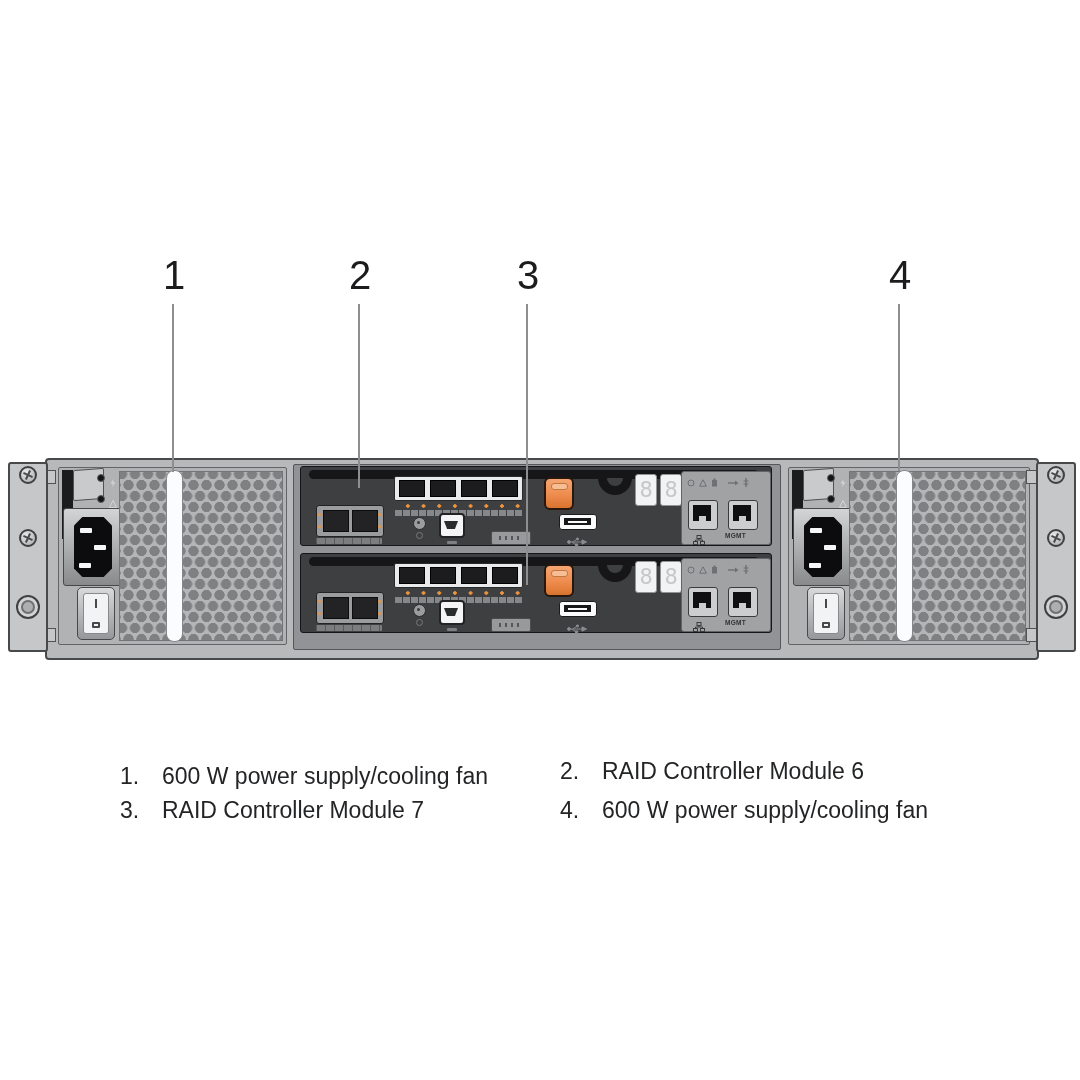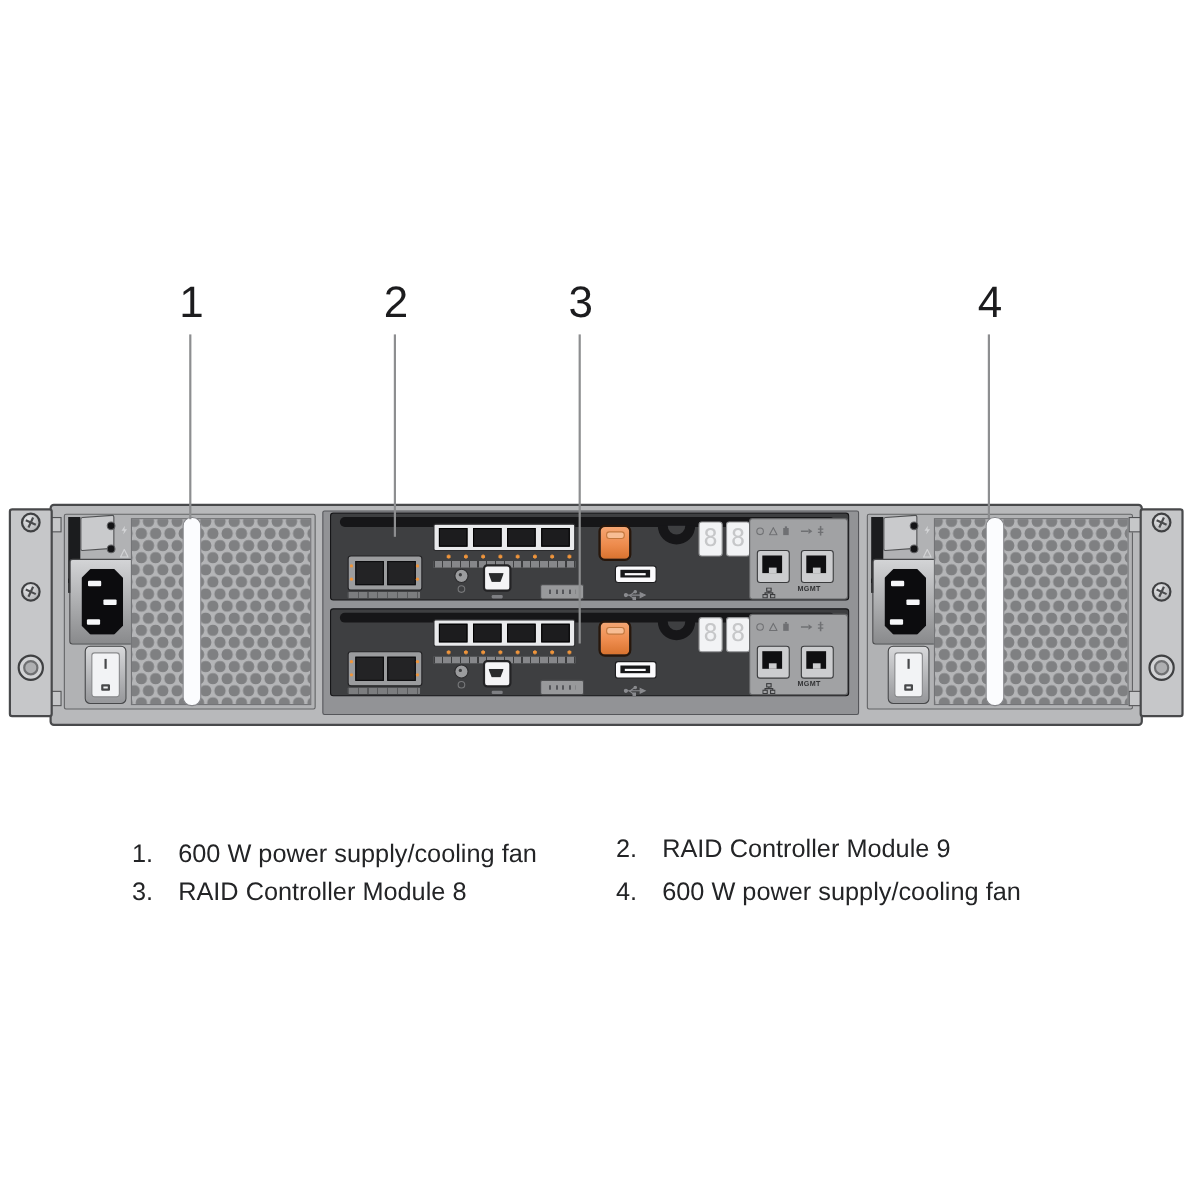--- a/index.html
+++ b/index.html
@@ -486,25 +486,25 @@
   <div class="lead l3"></div>
   <div class="lead l4"></div>
 
   <div class="legend">
     <div class="li">
       <span class="ln">1.</span>
       <span class="ll">600 W power supply/cooling fan</span>
     </div>
     <div class="li">
       <span class="ln">2.</span>
-      <span class="ll">RAID Controller Module 9</span>
+      <span class="ll">RAID Controller Module 6</span>
     </div>
     <div class="li">
       <span class="ln">3.</span>
-      <span class="ll">RAID Controller Module 8</span>
+      <span class="ll">RAID Controller Module 7</span>
     </div>
     <div class="li">
       <span class="ln">4.</span>
       <span class="ll">600 W power supply/cooling fan</span>
     </div>
   </div>
 
 </div>
 
 </body></html>

